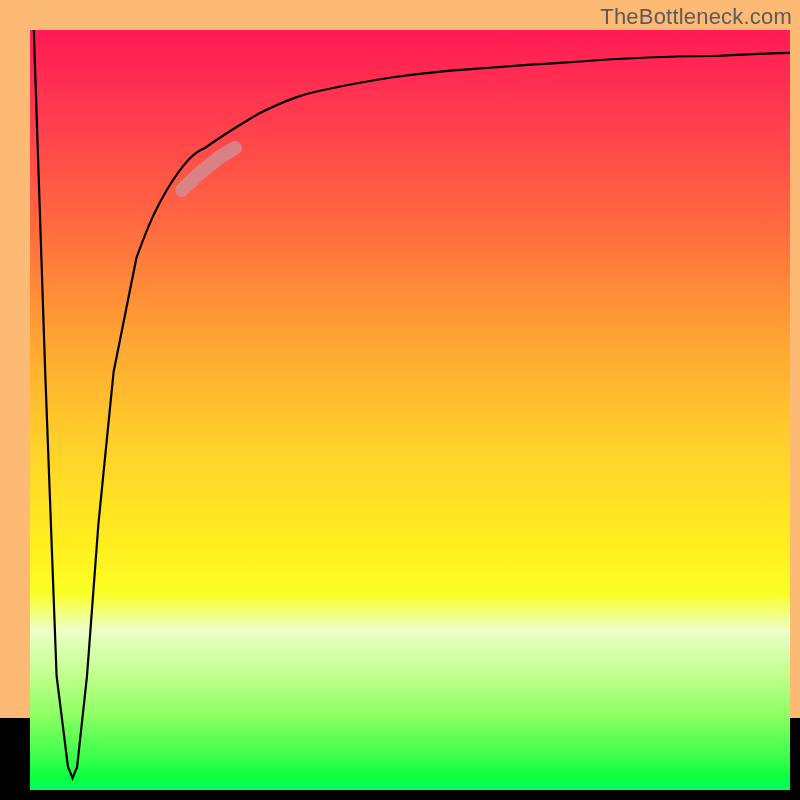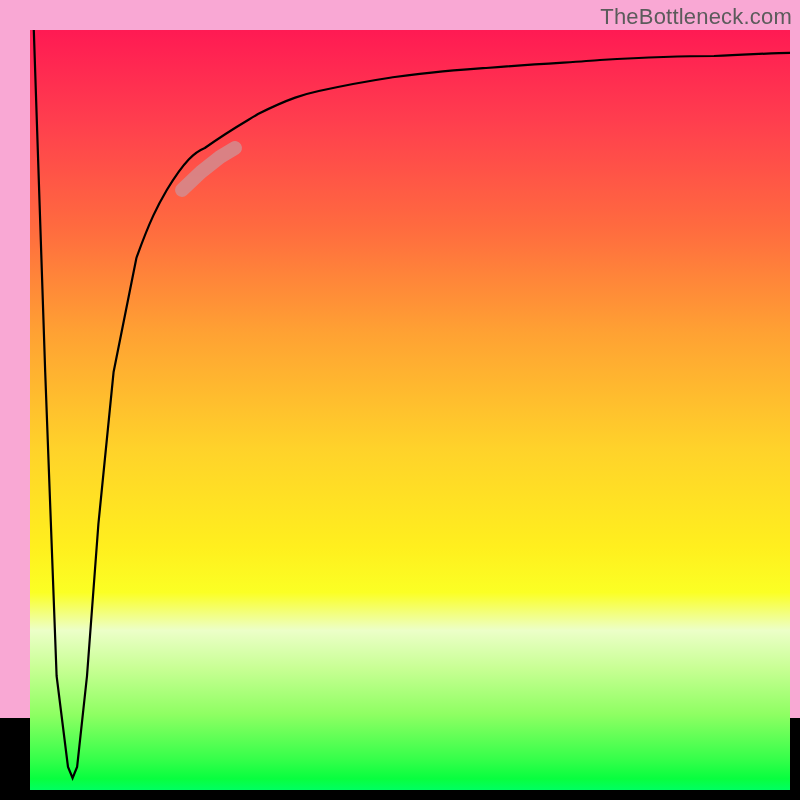--- a/index.html
+++ b/index.html
@@ -8,21 +8,21 @@
     width: 800px;
     height: 800px;
     background: #000;
     overflow: hidden;
     font-family: Arial, Helvetica, sans-serif;
   }
   .frame {
     position: relative;
     width: 800px;
     height: 718px;
-    background: #f9a8d4;
+    background: #fdba74;
   }
   .plot-area {
     position: absolute;
     left: 30px;
     top: 30px;
     width: 760px;
     height: 760px;
     
     background: linear-gradient(
       to bottom,

